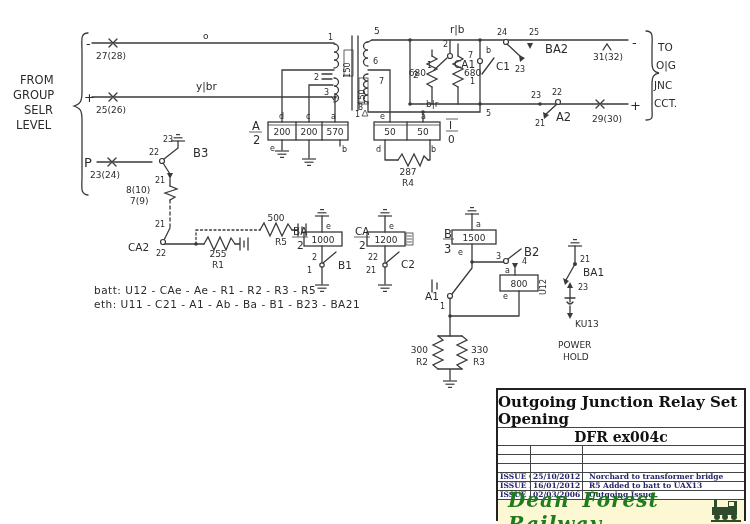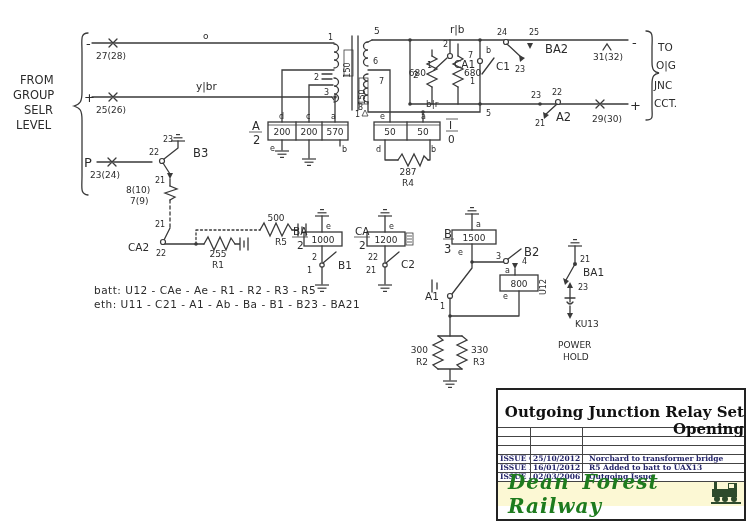--- a/index.html
+++ b/index.html
@@ -10,21 +10,21 @@
   .mid{text-anchor:middle}.end{text-anchor:end}
   .wire{stroke:#3a3a3a;stroke-width:1.3;fill:none;stroke-linecap:round;}
   .thin{stroke:#3a3a3a;stroke-width:0.8;fill:none;}
   .fillink{fill:#3a3a3a;stroke:none;}
   .whitec{fill:#ffffff;stroke:#3a3a3a;stroke-width:1.2;}
 
   
   .title-block{position:absolute;left:496px;top:388px;width:250px;height:133px;
     border:2px solid #222;background:#fff;box-sizing:border-box;
     font-family:"DejaVu Serif",serif;color:#111;}
-  .tb-title{height:37px;text-align:right;font-weight:bold;font-size:15px;line-height:17px;padding-top:14px;box-sizing:border-box;}
+  .tb-title{height:37px;text-align:left;font-weight:bold;font-size:15px;line-height:17px;padding-top:4px;box-sizing:border-box;}
   .tb-num{height:18px;text-align:center;font-weight:bold;font-size:14px;line-height:18px;
     border-top:1px solid #444;box-sizing:border-box;}
   .tb-grid{border-top:1px solid #444;}
   .tb-row{display:grid;grid-template-columns:33px 52px 1fr;height:9px;border-bottom:1px solid #444;box-sizing:border-box;}
   .tb-row > div{border-right:1px solid #444;box-sizing:border-box;overflow:hidden;
     font-weight:bold;font-size:7.5px;line-height:8.5px;color:#24246a;padding-left:2px;white-space:nowrap;}
   .tb-row > div:last-child{border-right:none;padding-left:6px;}
   .tb-banner{height:24px;background:#fcf8d4;display:flex;align-items:center;position:relative;}
   .banner-text{font-style:italic;font-weight:bold;font-size:20px;color:#1e7b1e;
     padding-left:10px;letter-spacing:1px;word-spacing:5px;font-family:"DejaVu Serif",serif;}
@@ -364,20 +364,21 @@
     <text class="t10" x="94" y="294" letter-spacing="0.5">batt: U12 - CAe - Ae - R1 - R2 - R3 - R5</text>
     <text class="t10" x="94" y="308" letter-spacing="0.5">eth: U11 - C21 - A1 - Ab - Ba - B1 - B23 - BA21</text>
   </g>
 </svg>
 
 <div class="title-block">
   <div class="tb-title">
     <div>Outgoing Junction Relay Set</div>
     <div>Opening</div>
   </div>
+  <div class="tb-num">DFR ex004c</div>
   <div class="tb-grid">
     <div class="tb-row">
           <div></div>
           <div></div>
           <div></div>
         </div>
     <div class="tb-row">
           <div></div>
           <div></div>
           <div></div>

